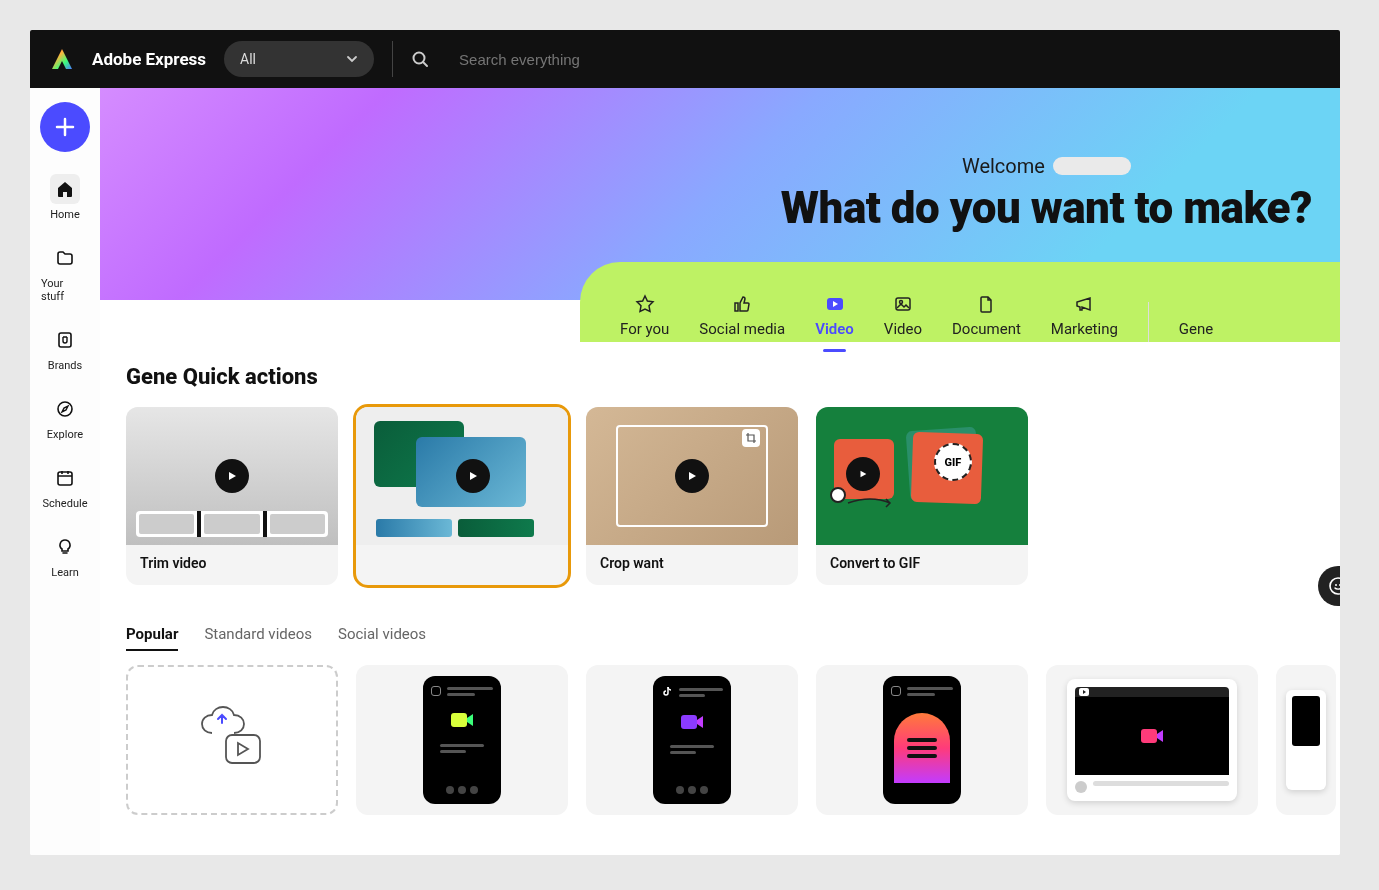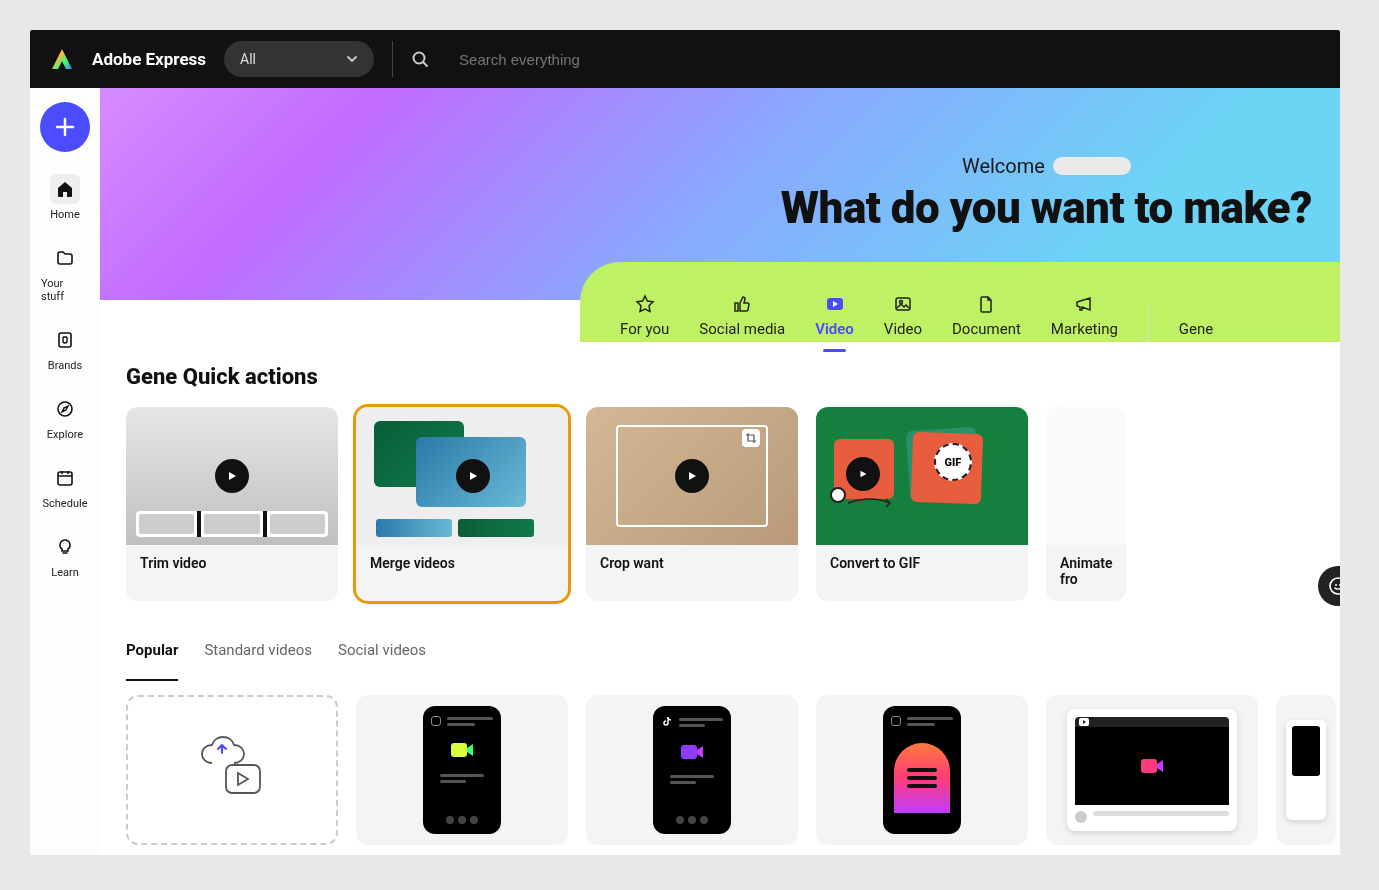--- a/index.html
+++ b/index.html
@@ -165,21 +165,21 @@
     position: relative;
   }
   .card-label { font-size: 14px; font-weight:600; padding: 10px 14px 14px; color:#111;}
   .play-badge {
     width:34px; height:34px; border-radius:50%; background:#111;
     display:flex;align-items:center;justify-content:center;
     color:#fff;
     position:absolute;
   }
   .tabs2 { display:flex; gap:26px; margin: 40px 0 14px; font-size:15px;}
-  .tab2 { color:#666; cursor:pointer; padding-bottom:20px;}
+  .tab2 { color:#666; cursor:pointer; padding-bottom:6px;}
   .tab2.active { color:#111; font-weight:700; border-bottom:2px solid #111;}
   .tpl-row { display:flex; gap:18px; }
   .tpl-card { width:212px; height:150px; background:#f4f4f4; border-radius:12px; display:flex; align-items:center; justify-content:center; flex-shrink:0;}
   .tpl-card.dashed { background:#fff; border:2px dashed #ccc; }
   .phone-mock { width:78px; height:128px; background:#000; border-radius:12px; padding:10px 8px; display:flex; flex-direction:column; align-items:center; gap:6px;}
   .phone-mock .top { display:flex; align-items:center; gap:6px; width:100%;}
   .phone-mock .circle { width:10px;height:10px;border:1.5px solid #888;border-radius:3px;}
   .phone-mock .lines { flex:1; display:flex; flex-direction:column; gap:3px;}
   .phone-mock .lines div { height:3px; background:#555; border-radius:2px;}
   .phone-mock .mid { flex:1; display:flex; align-items:center; justify-content:center;}
@@ -398,21 +398,20 @@
               <div style="position:absolute;left:18px;top:14px;width:90px;height:66px;background:linear-gradient(135deg,#0a5d3a,#0e7a4c);border-radius:6px;"></div>
               <div style="position:absolute;left:60px;top:30px;width:110px;height:70px;background:linear-gradient(135deg,#2a7aa8,#6bb8d6);border-radius:6px;"></div>
               <div class="play-badge" style="left:100px;top:52px;">
                   <svg width="12" height="12" viewBox="0 0 12 12">
                     <path d="M3 2v8l7-4-7-4z" fill="#fff"></path>
                   </svg>
                 </div>
               <div style="position:absolute;bottom:8px;left:20px;width:76px;height:18px;background:linear-gradient(90deg,#2a7aa8,#6bb8d6);border-radius:3px;"></div>
               <div style="position:absolute;bottom:8px;left:102px;width:76px;height:18px;background:linear-gradient(90deg,#0a5d3a,#0e7a4c);border-radius:3px;"></div>
             </div>
-            <div class="card-label">Merge videos</div>
           </div>
 
           <div class="card">
             <div class="card-img" style="background:linear-gradient(135deg,#d4b896,#b89a78);">
               <div style="position:absolute;left:30px;top:18px;right:30px;bottom:18px;border:2px solid #fff;border-radius:4px;"></div>
               <div style="position:absolute;right:38px;top:22px;width:18px;height:18px;background:#fff;border-radius:4px;display:flex;align-items:center;justify-content:center;">
                 <svg width="12" height="12" viewBox="0 0 12 12">
                     <path d="M3 1v8h8M1 3h8v8" stroke="#555" stroke-width="1.2" fill="none"></path>
                   </svg>
               </div>
@@ -437,24 +436,20 @@
                     <path d="M3 2v8l7-4-7-4z" fill="#fff"></path>
                   </svg>
                 </div>
               <div style="position:absolute;left:92px;top:22px;width:70px;height:70px;background:#2a8f6a;border-radius:6px;transform:rotate(-4deg);"></div>
               <div style="position:absolute;left:96px;top:26px;width:70px;height:70px;background:#e85d3d;border-radius:6px;transform:rotate(2deg);"></div>
               <div style="position:absolute;left:118px;top:36px;width:38px;height:38px;border-radius:50%;background:#fff;border:2px dashed #222;display:flex;align-items:center;justify-content:center;font-weight:800;font-size:11px;">GIF</div>
             </div>
             <div class="card-label">Convert to GIF</div>
           </div>
 
-          <div class="card" style="width:80px">
-            <div class="card-img" style="background:#fafafa;"></div>
-            <div class="card-label">Animate fro</div>
-          </div>
         </div>
 
         <div class="tabs2">
           <div class="tab2 active">Popular</div>
           <div class="tab2">Standard videos</div>
           <div class="tab2">Social videos</div>
         </div>
 
         <div class="tpl-row">
           <div class="tpl-card dashed">

